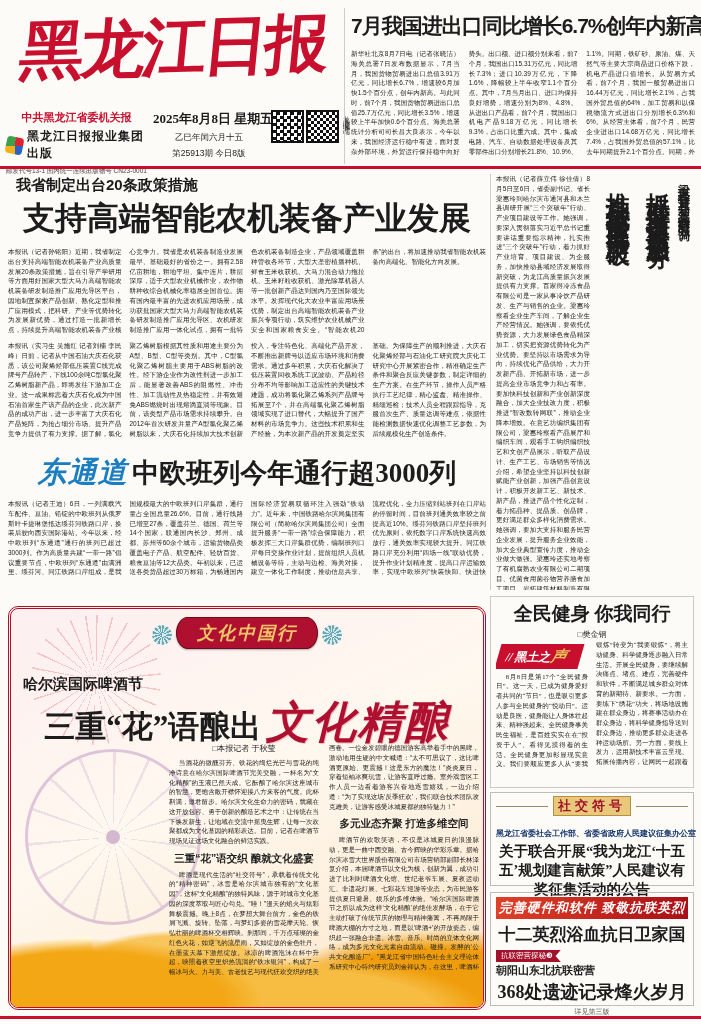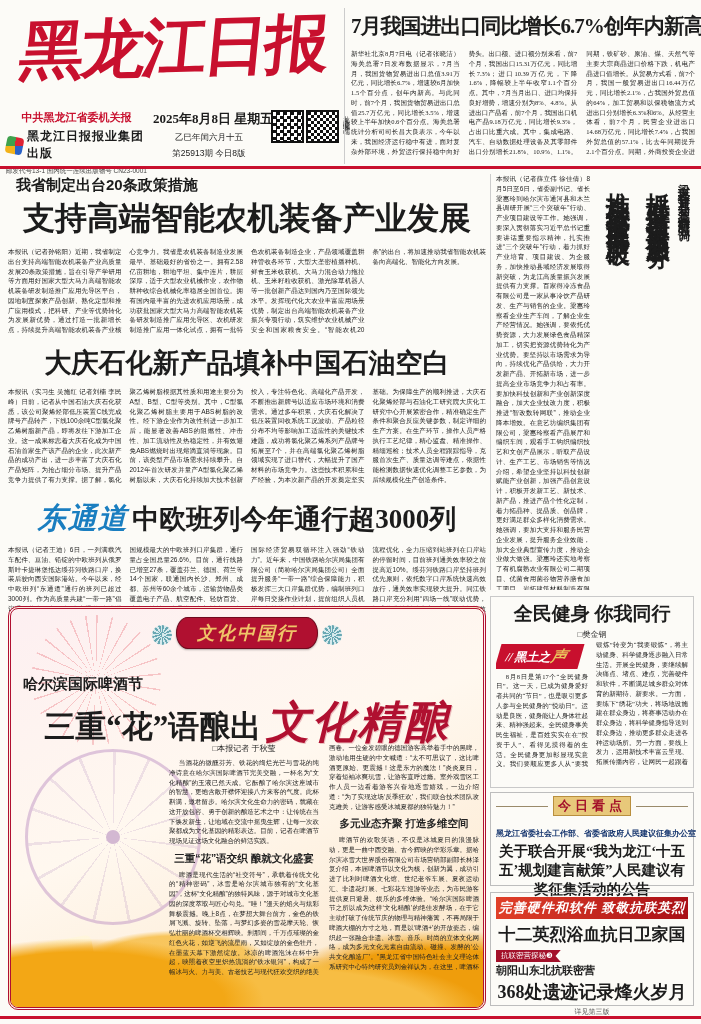--- a/index.html
+++ b/index.html
@@ -23,21 +23,21 @@
   .dateline{font-weight:bold;font-size:13px;white-space:nowrap;font-family:"Liberation Serif",serif;}
   .lunar{font-size:8.5px;margin-top:4px;}
   .issue{font-size:8.5px;margin-top:4px;}
   .mi-right{display:flex;gap:2px;align-items:flex-start;}
   .qr{width:29px;height:29px;border:2px solid #111;
       background:
         repeating-conic-gradient(#111 0 25%,#fff 0 50%) 0 0/7px 7px;}
   .qr.q2{background:repeating-conic-gradient(#fff 0 25%,#111 0 50%) 0 0/6px 6px;}
   .qr-label{writing-mode:vertical-rl;font-size:7px;letter-spacing:2px;color:#333;height:58px;}
   
-  .topstory{position:absolute;left:344px;top:8px;width:351px;height:156px;border-left:1px solid #ccc;padding-left:6px;box-sizing:border-box;font-family:Liberation Serif, serif;}
+  .topstory{position:absolute;left:344px;top:8px;width:351px;height:156px;border-left:1px solid #ccc;padding-left:6px;box-sizing:border-box;}
   .ts-head{font-size:21px;font-weight:900;letter-spacing:-1px;text-align:center;white-space:nowrap;margin-top:4px;}
   .smallbody{font-size:6.5px;line-height:1.5;text-align:justify;color:#222;}
   .ts-body{margin-top:9px;height:112px;column-count:3;column-gap:9px;column-fill:auto;overflow:hidden;}
   .rule-red{position:absolute;left:0;width:701px;height:3px;background:#c8102e;}
   
   .mainleft{position:absolute;left:8px;top:174px;width:478px;}
   .kicker{font-size:15px;font-weight:bold;margin:2px 0 2px 8px;}
   .h-agri{font-size:32px;font-weight:900;text-align:center;letter-spacing:0;white-space:nowrap;}
   .bodyA{margin-top:6px;height:88px;column-count:4;column-gap:8px;column-fill:auto;overflow:hidden;}
   .h-daqing{font-size:27px;font-weight:bold;text-align:center;margin-top:10px;white-space:nowrap;}
@@ -153,21 +153,20 @@
   <div class="ts-body smallbody">新华社北京8月7日电（记者张晓洁）海关总署7日发布数据显示，7月当月，我国货物贸易进出口总值3.91万亿元，同比增长6.7%，增速较6月加快1.5个百分点，创年内新高。与此同时，前7个月，我国货物贸易进出口总值25.7万亿元，同比增长3.5%，增速较上半年加快0.6个百分点。海关总署统计分析司司长吕大良表示，今年以来，我国经济运行稳中有进，面对复杂外部环境，外贸运行保持稳中向好势头。出口额、进口额分别来看，前7个月，我国出口15.31万亿元，同比增长7.3%；进口10.39万亿元，下降1.6%，降幅较上半年收窄1.1个百分点。其中，7月当月出口、进口均保持良好增势，增速分别为8%、4.8%。从进出口产品看，前7个月，我国出口机电产品9.18万亿元，同比增长9.3%，占出口比重六成。其中，集成电路、汽车、自动数据处理设备及其零部件出口分别增长21.8%、10.9%、1.1%。同期，铁矿砂、原油、煤、天然气等主要大宗商品进口价格下跌，机电产品进口值增长。从贸易方式看，前7个月，我国一般贸易进出口16.44万亿元，同比增长2.1%，占我国外贸总值的64%，加工贸易和以保税物流方式进出口分别增长6.3%和6%。从经营主体看，前7个月，民营企业进出口14.68万亿元，同比增长7.4%，占我国外贸总值的57.1%，比去年同期提升2.1个百分点。同期，外商投资企业进出口增长2.6%。从贸易伙伴看，前7个月，我国对东盟、欧盟、韩国、中亚进出口同比分别增长9.4%、3.9%、17.2%、16.3%。其中，我国与东盟、欧盟贸易总值占我国外贸总值的近三成，我国对共建“一带一路”国家合计进出口增长5.3%。同期，我国对美国进出口下降11.1%，占我国外贸总值的9.4%。</div>
 </div>
 
 <div class="rule-red" style="top:166px"></div>
 
 <div class="mainleft">
   <div class="kicker">我省制定出台20条政策措施</div>
   <div class="h-agri">支持高端智能农机装备产业发展</div>
   <div class="bodyA smallbody">本报讯（记者孙铭阳）近期，我省制定出台支持高端智能农机装备产业高质量发展20条政策措施，旨在引导产学研用等方面用好国家大型大马力高端智能农机装备研发制造推广应用先导区平台，因地制宜探索产品创新、熟化定型和推广应用模式，把科研、产业等优势转化为发展新优势，通过打造一批新增长点，持续提升高端智能农机装备产业核心竞争力。我省是农机装备制造业发展最早、基础最好的省份之一。拥有2.58亿亩耕地，耕地平坦、集中连片，耕层深厚，适于大型农业机械作业，农作物耕种收综合机械化率稳居全国首位。拥有国内最丰富的先进农机应用场景，成功获批国家大型大马力高端智能农机装备研发制造推广应用先导区、农机研发制造推广应用一体化试点，拥有一批特色农机装备制造企业，产品领域覆盖耕种管收各环节，大型大垄密植播种机、鲜食玉米收获机、大马力混合动力拖拉机、玉米籽粒收获机、激光除草机器人等一批创新产品达到国内乃至国际领先水平。发挥现代化大农业丰富应用场景优势，制定出台高端智能农机装备产业振兴专项行动，筑实维护农业机械产业安全和国家粮食安全。“智能农机20条”的出台，将加速推动我省智能农机装备向高端化、智能化方向发展。</div>
 
-  <div class="h-daqing serif">大庆石化新产品填补中国石油空白</div>
   <div class="bodyB smallbody">本报讯（实习生 吴施红 记者刘楠 李民峰）日前，记者从中国石油大庆石化获悉，该公司聚烯烃部低压装置C线完成牌号产品转产，下线100余吨C型氯化聚乙烯树脂新产品，即将发往下游加工企业。这一成果标志着大庆石化成为中国石油首家生产该产品的企业，此次新产品的成功产出，进一步丰富了大庆石化产品矩阵，为抢占细分市场、提升产品竞争力提供了有力支撑。据了解，氯化聚乙烯树脂根据其性质和用途主要分为A型、B型、C型等类别。其中，C型氯化聚乙烯树脂主要用于ABS树脂的改性。经下游企业作为改性剂进一步加工后，能显著改善ABS的阻燃性、冲击性、加工流动性及热稳定性，并有效避免ABS燃烧时出现熔滴直淌等现象。目前，该类型产品市场需求持续攀升。自2012年首次研发并量产A型氯化聚乙烯树脂以来，大庆石化持续加大技术创新投入，专注特色化、高端化产品开发，不断推出新牌号以适应市场环境和消费需求。通过多年积累，大庆石化解决了低压装置回收系统工况波动、产品粒径分布不均等影响加工适应性的关键技术难题，成功将氯化聚乙烯系列产品牌号拓展至7个，并在高端氯化聚乙烯树脂领域实现了进口替代，大幅提升了国产材料的市场竞争力。这些技术积累和生产经验，为本次新产品的开发奠定坚实基础。为保障生产的顺利推进，大庆石化聚烯烃部与石油化工研究院大庆化工研究中心开展紧密合作，精准确定生产条件和聚合反应关键参数，制定详细的生产方案。在生产环节，操作人员严格执行工艺纪律，精心监盘、精准操作、精细巡检；技术人员全程跟踪指导，克服首次生产、质量达调等难点，依据性能检测数据快速优化调整工艺参数，为后续规模化生产创造条件。</div>
 
   <div class="h-rail">
     <span class="tag">东通道</span>
     <span class="rest">中欧班列今年通行超3000列</span>
   </div>
   <div class="bodyC smallbody">本报讯（记者王迪）6日，一列满载汽车配件、豆油、铅锭的中欧班列从俄罗斯叶卡捷琳堡抵达绥芬河铁路口岸，换装后驶向西安国际港站。今年以来，经中欧班列“东通道”通行的班列已超过3000列。作为高质量共建“一带一路”倡议重要节点，中欧班列“东通道”由满洲里、绥芬河、同江铁路口岸组成，是我国规模最大的中欧班列口岸集群，通行量占全国总量26.6%。目前，通行线路已增至27条，覆盖芬兰、德国、荷兰等14个国家，联通国内长沙、郑州、成都、苏州等60余个城市，运输货物品类覆盖电子产品、航空配件、轻纺百货、粮食豆油等12大品类。年初以来，已运送各类货品超过30万标箱，为畅通国内国际经济贸易双循环注入强劲“铁动力”。近年来，中国铁路哈尔滨局集团有限公司（简称哈尔滨局集团公司）全面提升服务“一带一路”综合保障能力，积极发挥三大口岸集群优势，编制班列口岸每日交接作业计划，提前组织人员机械设备等待，主动与边检、海关对接，建立一体化工作制度，推动信息共享、流程优化，全力压缩到站班列在口岸站的停留时间，目前班列通关效率较之前提高近10%。绥芬河铁路口岸坚持班列优先原则，依托数字口岸系统快速高效放行，通关效率实现较大提升。同江铁路口岸充分利用“四场一线”联动优势，提升作业计划精准度，提高口岸运输效率，实现中欧班列“快装快卸、快进快出”。哈尔滨局集团公司通过基础设施升级与服务模式创新，持续提升通道综合保障能力。滨绥铁路绥芬河至国境线区段改造工程加速推进，投用后可满足不同轨距列车同线运行，同江铁路口岸扩能项目同步实施，进一步强化后方通道运力。</div>
 </div>
 
 <div class="rail">
@@ -182,21 +181,21 @@
   <div class="fit-by">□樊金钢</div>
   <div class="fit-body smallbody">
     <div class="badge"><span class="slash">//</span><span>黑土之</span><span class="gold">声</span></div>
     <div style="text-indent:1.5em;">8月8日是第17个“全民健身日”。这一天，已成为健身爱好者共同的“节日”，也是吸引更多人参与全民健身的“悦动日”。运动是良医，健身能让人身体壮起来、精神强起来。全民健身事关民生福祉，是百姓实实在在“投资于人”、看得见摸得着的生活。全民健身更加彰显现实意义。我们要顺应更多人从“要我锻炼”转变为“我要锻炼”，将主动健身、科学健身逐步融入日常生活。开展全民健身，要继续解决痛点、堵点、难点，完善硬件和软件，不断满足城乡群众对体育的新期待、新要求。一方面，要练下“绣花”功夫，将场地设施建在群众身边，将赛事活动办在群众身边，将科学健身指导送到群众身边，推动更多群众走进各种运动场所。另一方面，要线上发力，运用新技术丰富云呈现、拓展传播内容，让网民一起跟着上瘾做运动，实现居家锻炼、线上参赛。黑龙江省冰雪资源丰富，冰雪运动基因深厚，有利于全民健身的普及彰显。滑冰、滑雪、雪地足球等冰上运动接地气、够味，不仅强身健体，而且展现出北国特有的精气神。随着技术迭代，更多的室内冰雪场馆和仿冰仿雪设施将广泛普及，让全民健身更加便利，加快推动群众冰雪运动从一季延展至全年。国家正在实施“体重管理年”行动，这让全民健身更加具象化。让我们一起动起来，挥洒汗水吧，把每天都变成“全民健身日”。</div>
   </div>
 </div>
 
 <div class="hibox">
   <div class="hi-head">
     <span class="line"></span>
-    <span class="hi-chars">今日看点</span>
+    <span class="hi-chars">社交符号</span>
     <span class="line"></span>
   </div>
   <div class="hi-src">黑龙江省委社会工作部、省委省政府人民建议征集办公室</div>
   <div class="hi-title">关于联合开展“我为龙江‘十五五’规划建言献策”人民建议有奖征集活动的公告</div>
   <div class="seepg">详见第二版</div>
 </div>
 
 <div class="membox">
   <div class="mem-banner">完善硬件和软件  致敬抗联英烈</div>
   <div class="mem-t1">十二英烈浴血抗日卫家国</div>

